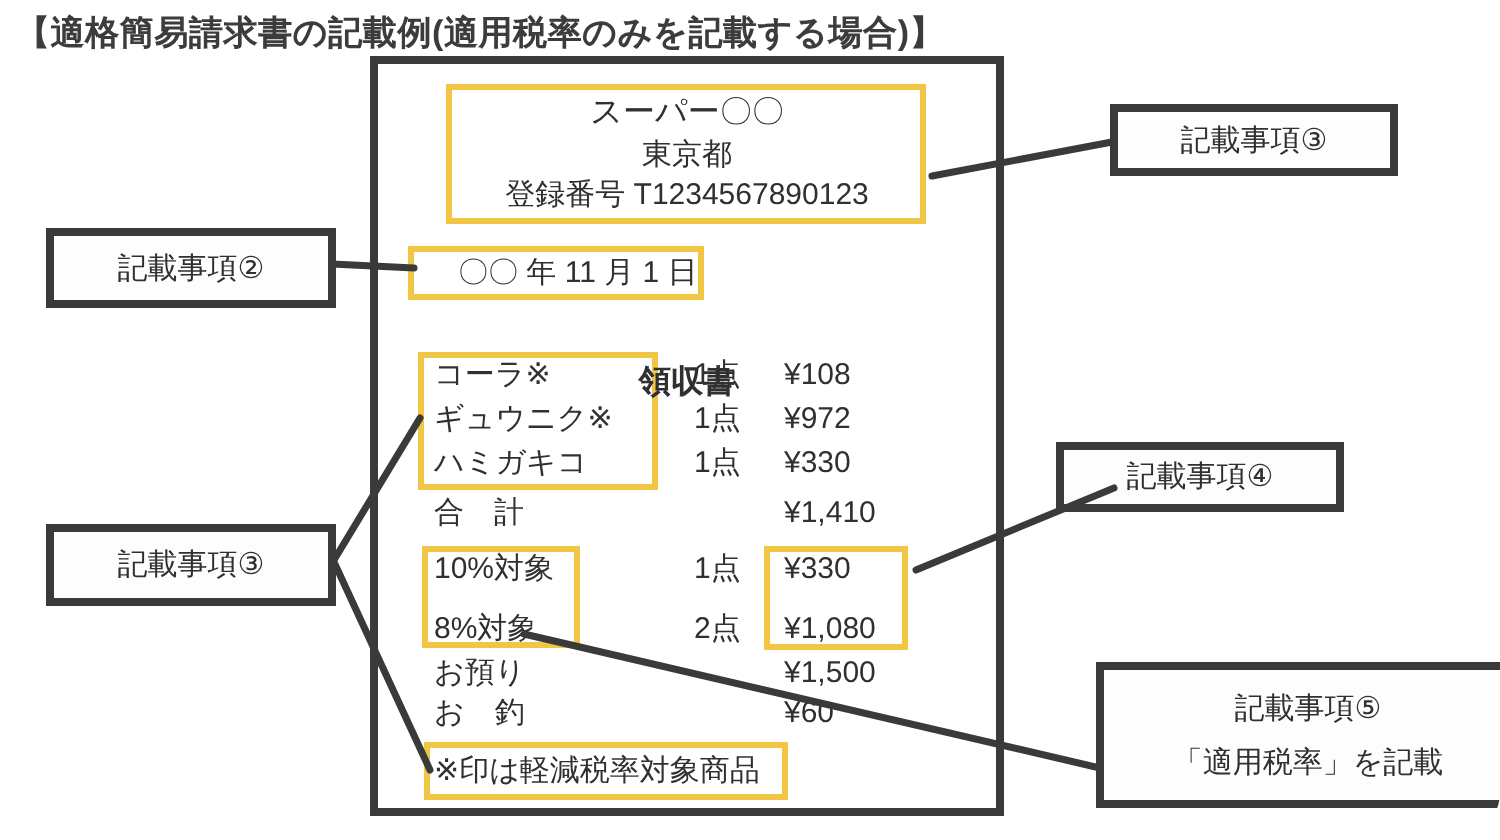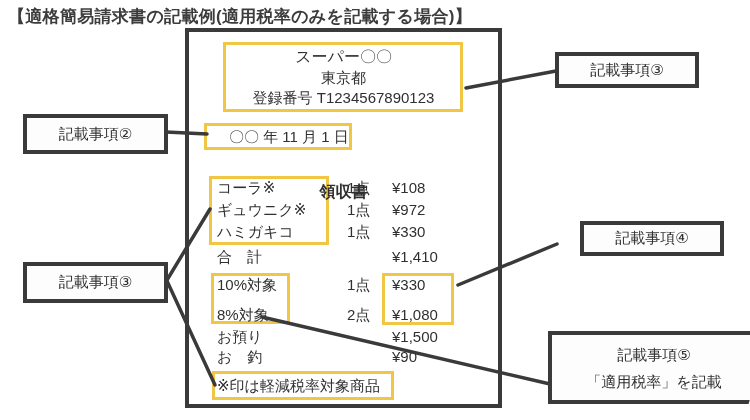--- a/index.html
+++ b/index.html
@@ -40,21 +40,21 @@
   .r-total { top:214px; } .r-rate1 { top:242px; } .r-rate2 { top:272px; }
   .r-tend  { top:294px;padding-left:20px; } .r-chg   { top:314px; } .r-note  { top:343px; }
 
   
   .tag { position:absolute; border:4px solid #3a3a3a; background:#fdfdfd;
          display:flex; flex-direction:column; align-items:center; justify-content:center;
          font-size:15px; color:#303030; text-align:center; }
   .tag-1 { left:555px; top:52px;  width:144px; height:36px; }
   .tag-2 { left:23px;  top:114px; width:145px; height:40px; }
   .tag-3 { left:23px;  top:262px; width:145px; height:41px; }
-  .tag-4 { left:580px; top:221px; width:144px; height:35px; }
+  .tag-4 { left:528px; top:221px; width:144px; height:35px; }
   .tag-5 { left:548px; top:331px; width:212px; height:73px; line-height:27px; }
 
   .connectors { position:absolute; left:0; top:0; width:750px; height:420px; pointer-events:none; }
 </style>
 </head>
 <body>
 
 <div class="canvas">
 
   <div class="page-title">【適格簡易請求書の記載例(適用税率のみを記載する場合)】</div>
@@ -109,21 +109,21 @@
       <span class="c-qty">2点</span>
       <span class="c-price">¥1,080</span>
     </div>
 
     <div class="row r-tend">
       <span class="c-name">お預り</span>
       <span class="c-price">¥1,500</span>
     </div>
     <div class="row r-chg">
       <span class="c-name">お　釣</span>
-      <span class="c-price">¥90</span>
+      <span class="c-price">¥60</span>
     </div>
 
     <div class="row r-note">
       <span class="c-name">※印は軽減税率対象商品</span>
     </div>
   </div>
 
   <div class="tag tag-1">
     <div>記載事項③</div>
   </div>

